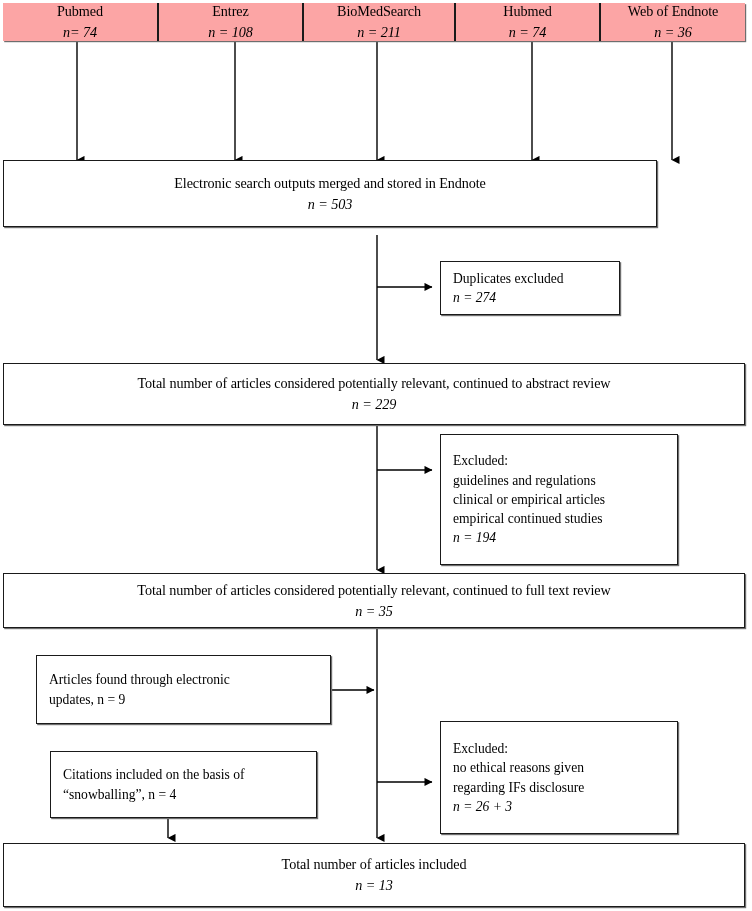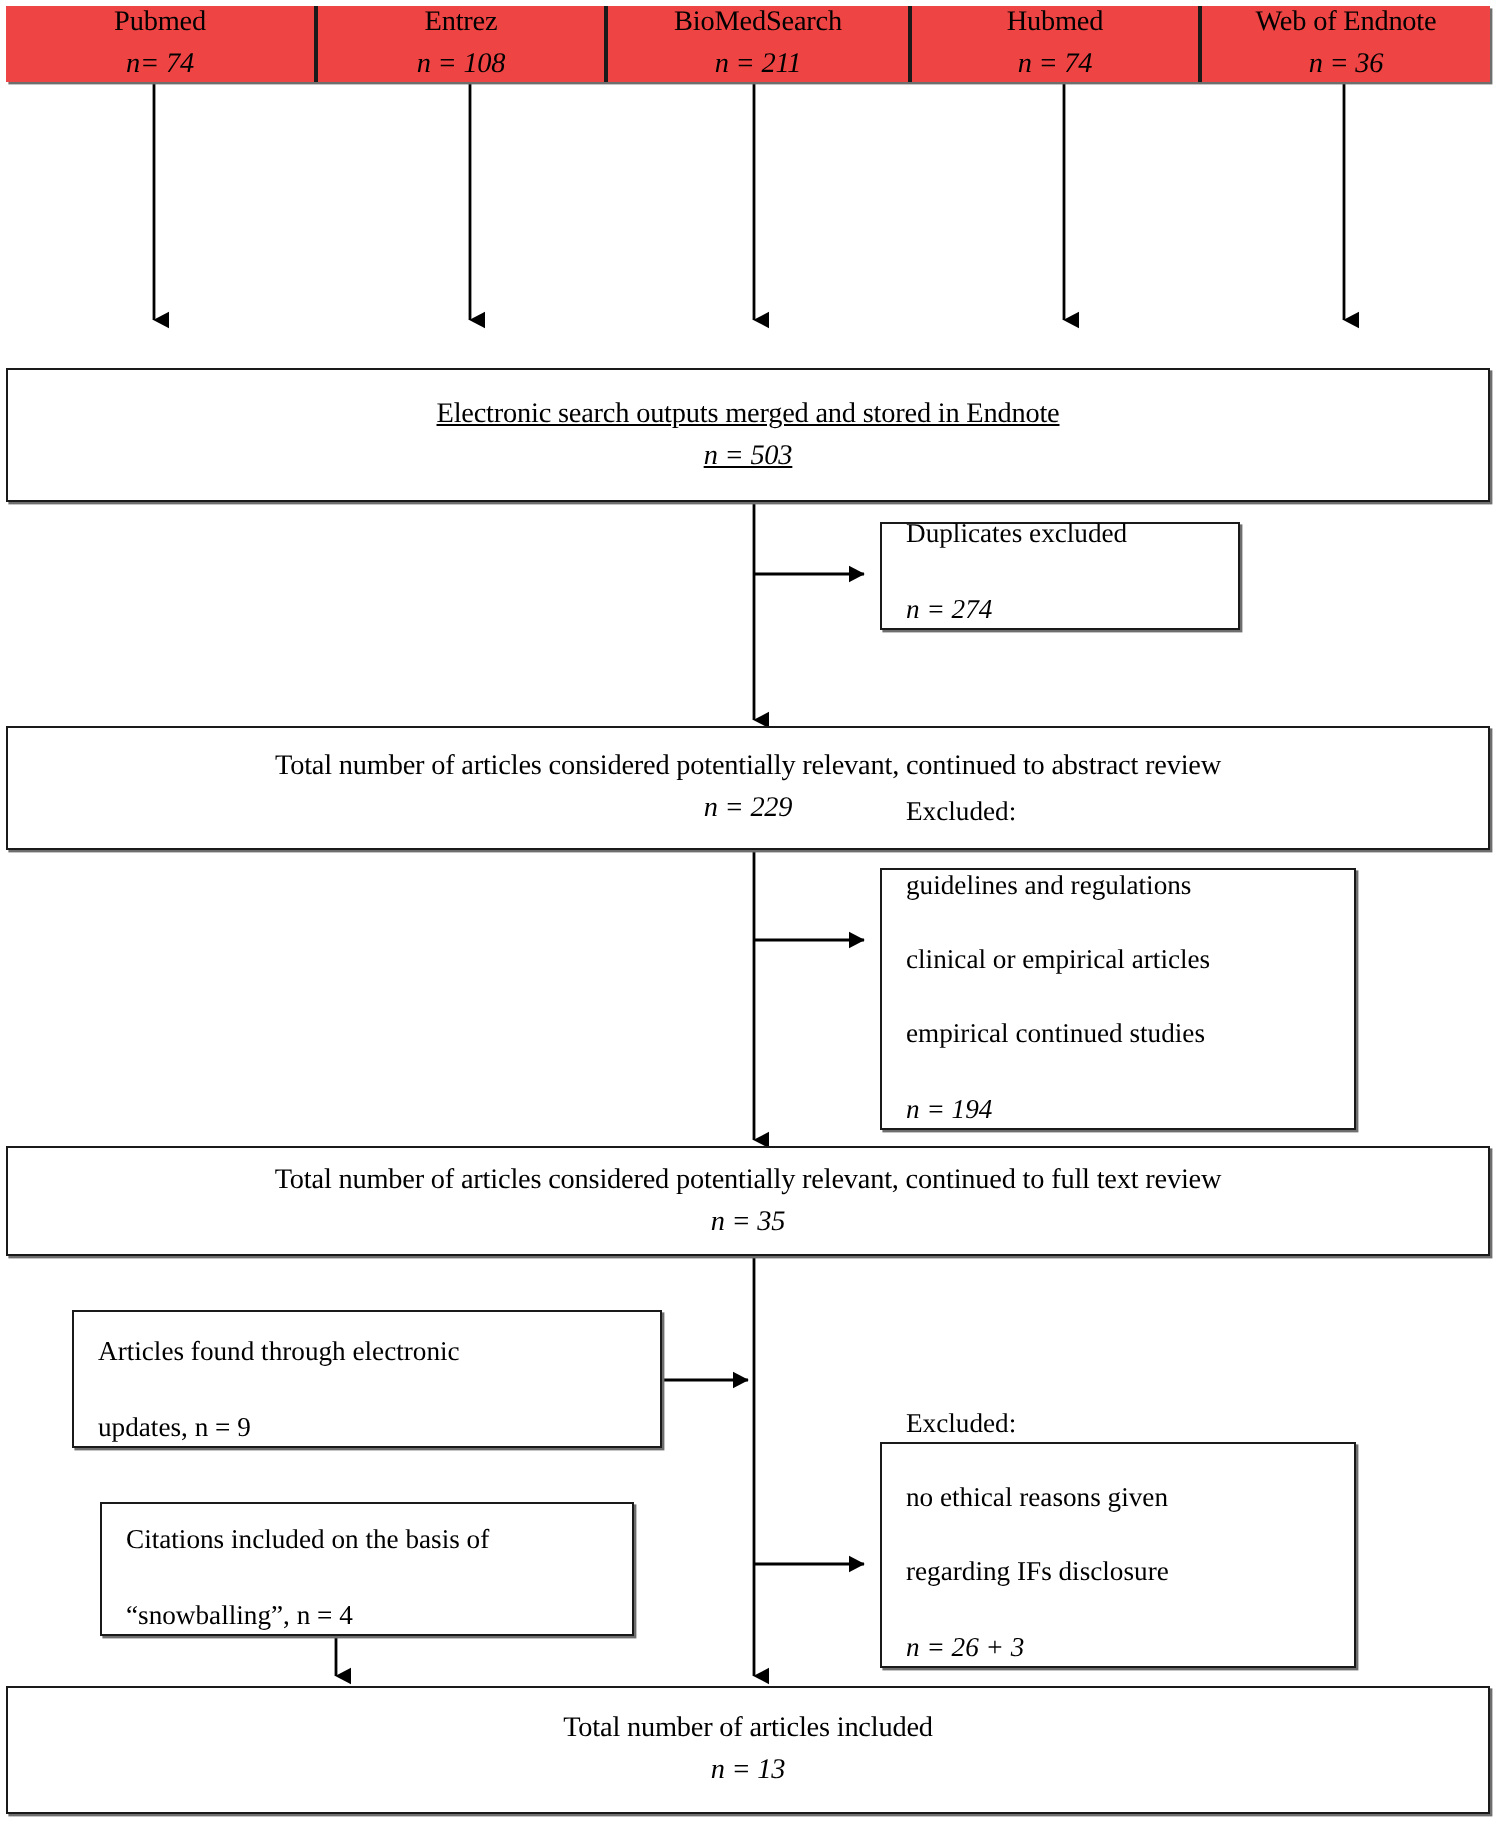--- a/index.html
+++ b/index.html
@@ -34,44 +34,43 @@
   .box-centered {
     display: flex;
     flex-direction: column;
     align-items: center;
     justify-content: center;
   }
   .box-left {
     display: flex;
     flex-direction: column;
     align-items: flex-start;
-    justify-content: flex-end;
+    justify-content: center;
     padding-left: 12px;
-    gap: 18px;
   }
   .line {
     font-size: 14.2px;
     line-height: 1.45;
     white-space: nowrap;
     letter-spacing: -0.1px;
   }
   .line-sm {
     font-size: 13.6px;
     line-height: 1.42;
     white-space: nowrap;
   }
   .n-italic {
     font-style: italic;
   }
   .src-cell {
     position: absolute;
     top: 3px;
     height: 38px;
     box-sizing: border-box;
-    background: #ef4444;
+    background: #fca5a5;
     display: flex;
     flex-direction: column;
     align-items: center;
     justify-content: center;
     border-left: 1px solid #1a1a1a;
     border-right: 1px solid #1a1a1a;
   }
   .src-rail {
     position: absolute;
     left: 3px;
@@ -142,21 +141,21 @@
   <div class="src-cell" style="left:455px; width:145px;">
     <div class="line">Hubmed</div>
     <div class="line n-italic">n = 74</div>
   </div>
 
   <div class="src-cell" style="left:600px; width:145px; border-right:none;">
     <div class="line">Web of Endnote</div>
     <div class="line n-italic">n = 36</div>
   </div>
 
-  <div class="box box-centered" style="left:3px; top:184px; width:742px; height:67px;text-decoration:underline;">
+  <div class="box box-centered" style="left:3px; top:160px; width:654px; height:67px;">
     <div class="line">Electronic search outputs merged and stored in Endnote</div>
     <div class="line n-italic">n = 503</div>
   </div>
 
   <div class="box box-left" style="left:440px; top:261px; width:180px; height:54px;">
     <div class="line-sm">Duplicates excluded</div>
     <div class="line-sm n-italic">n = 274</div>
   </div>
 
   <div class="box box-centered" style="left:3px; top:363px; width:742px; height:62px;">

